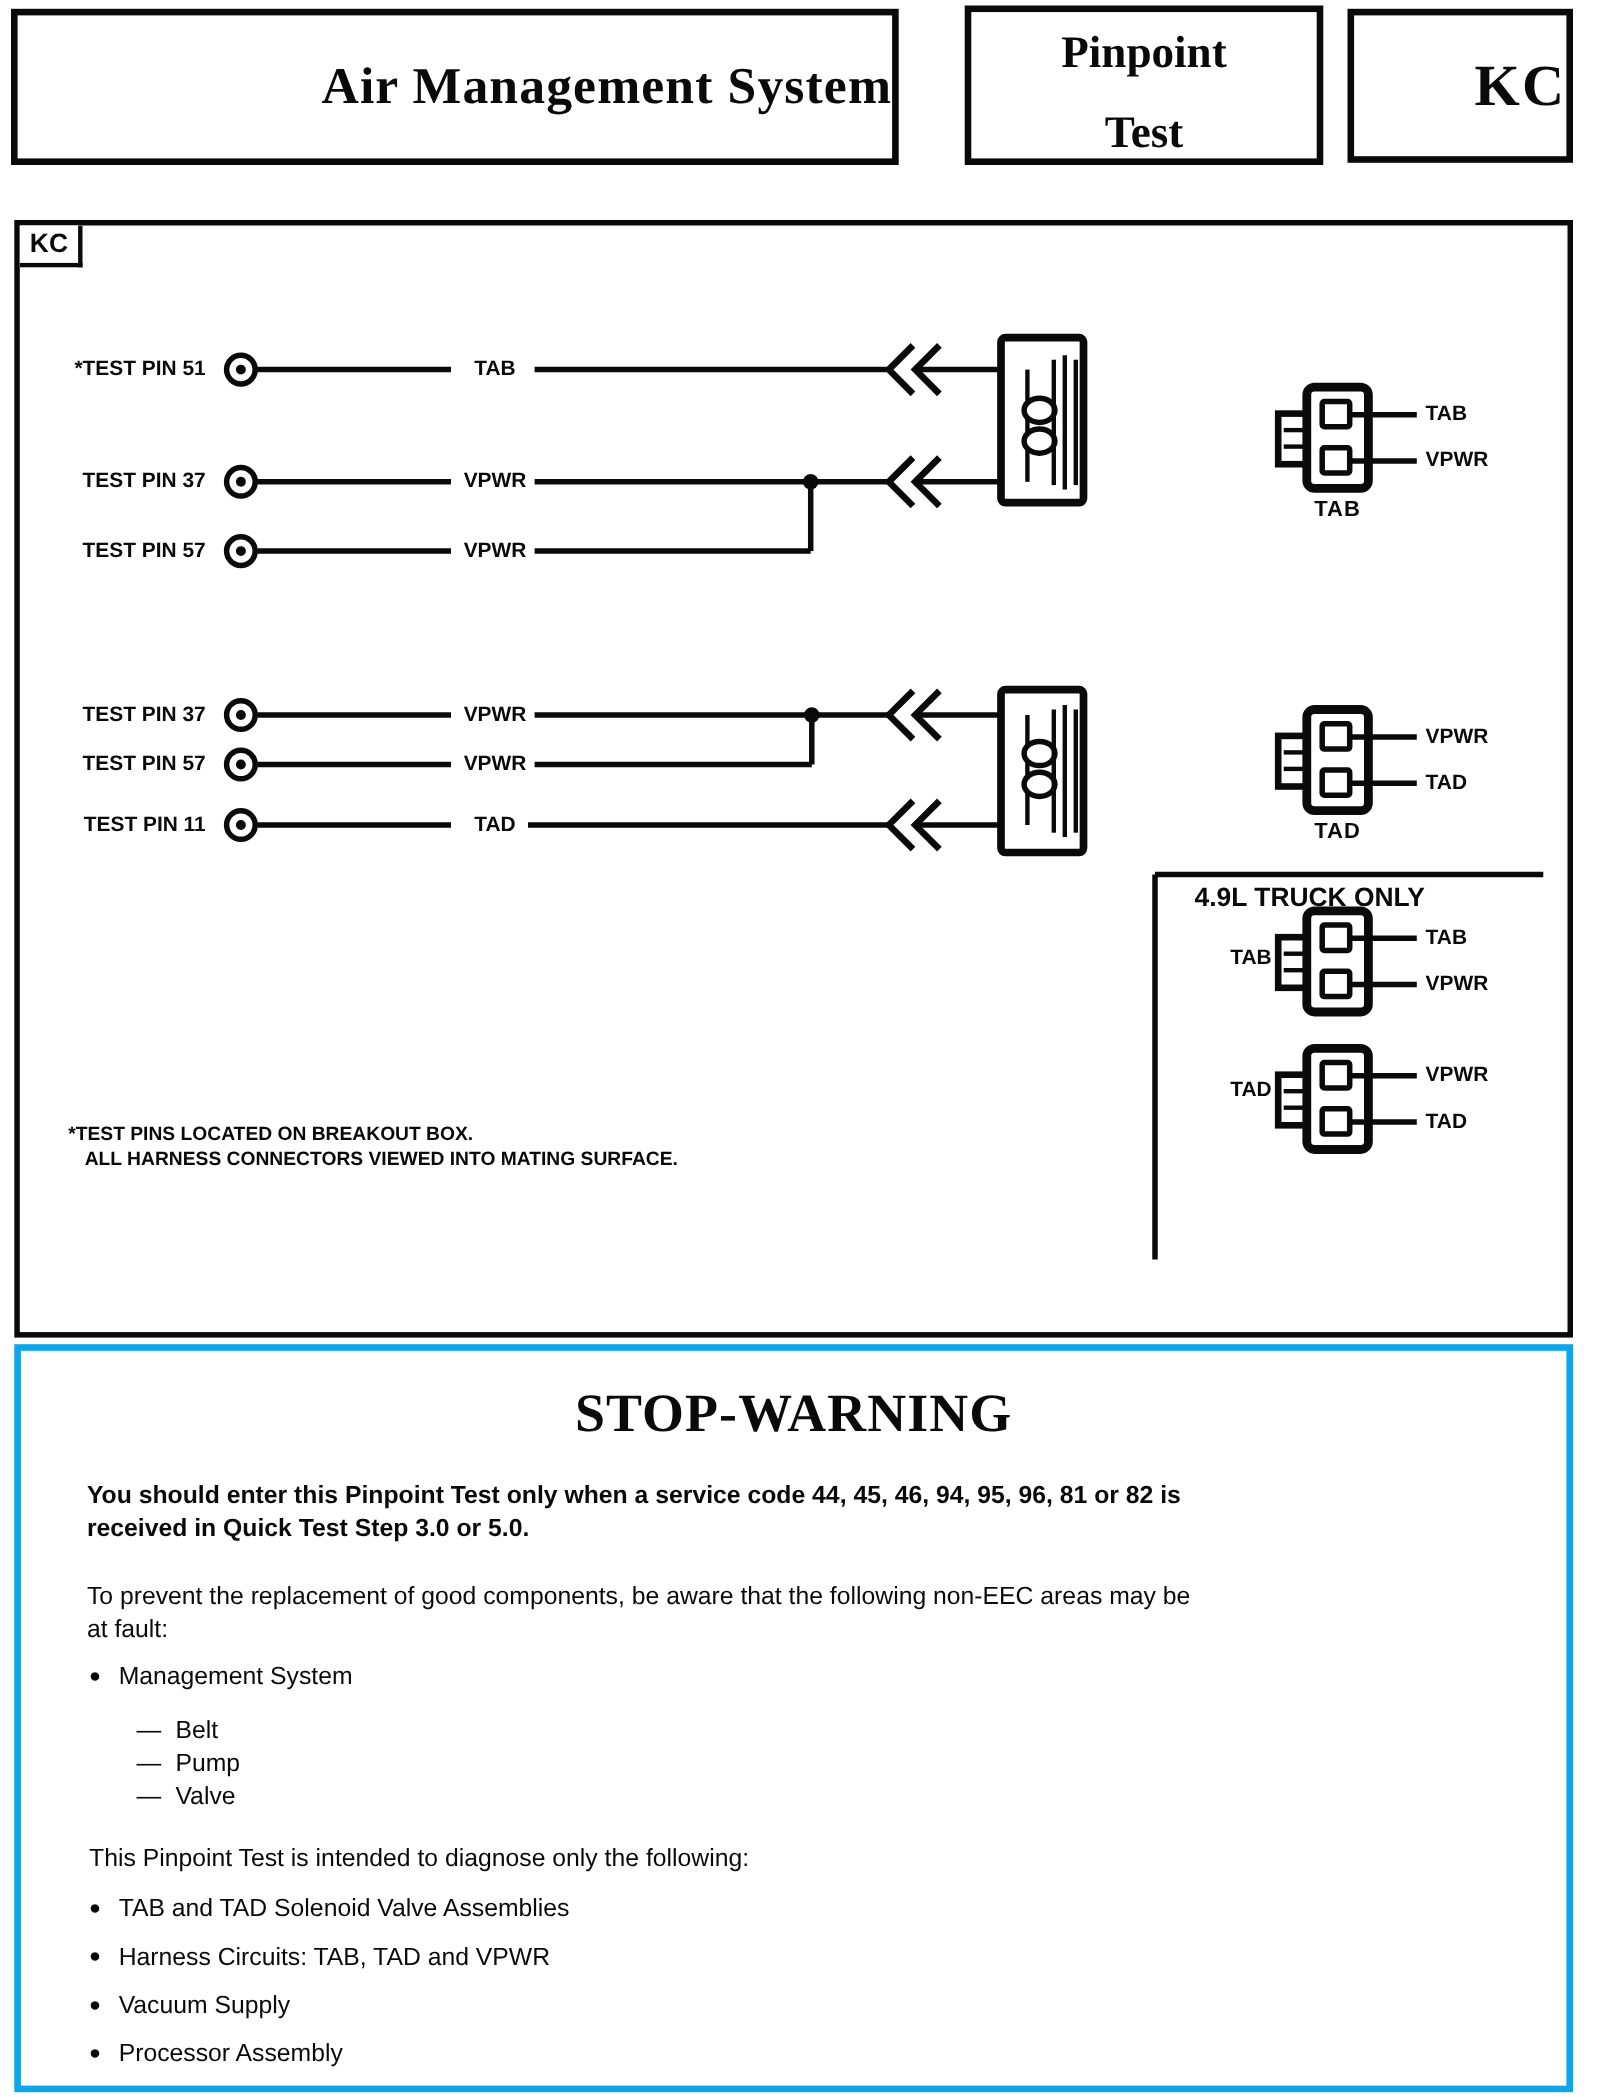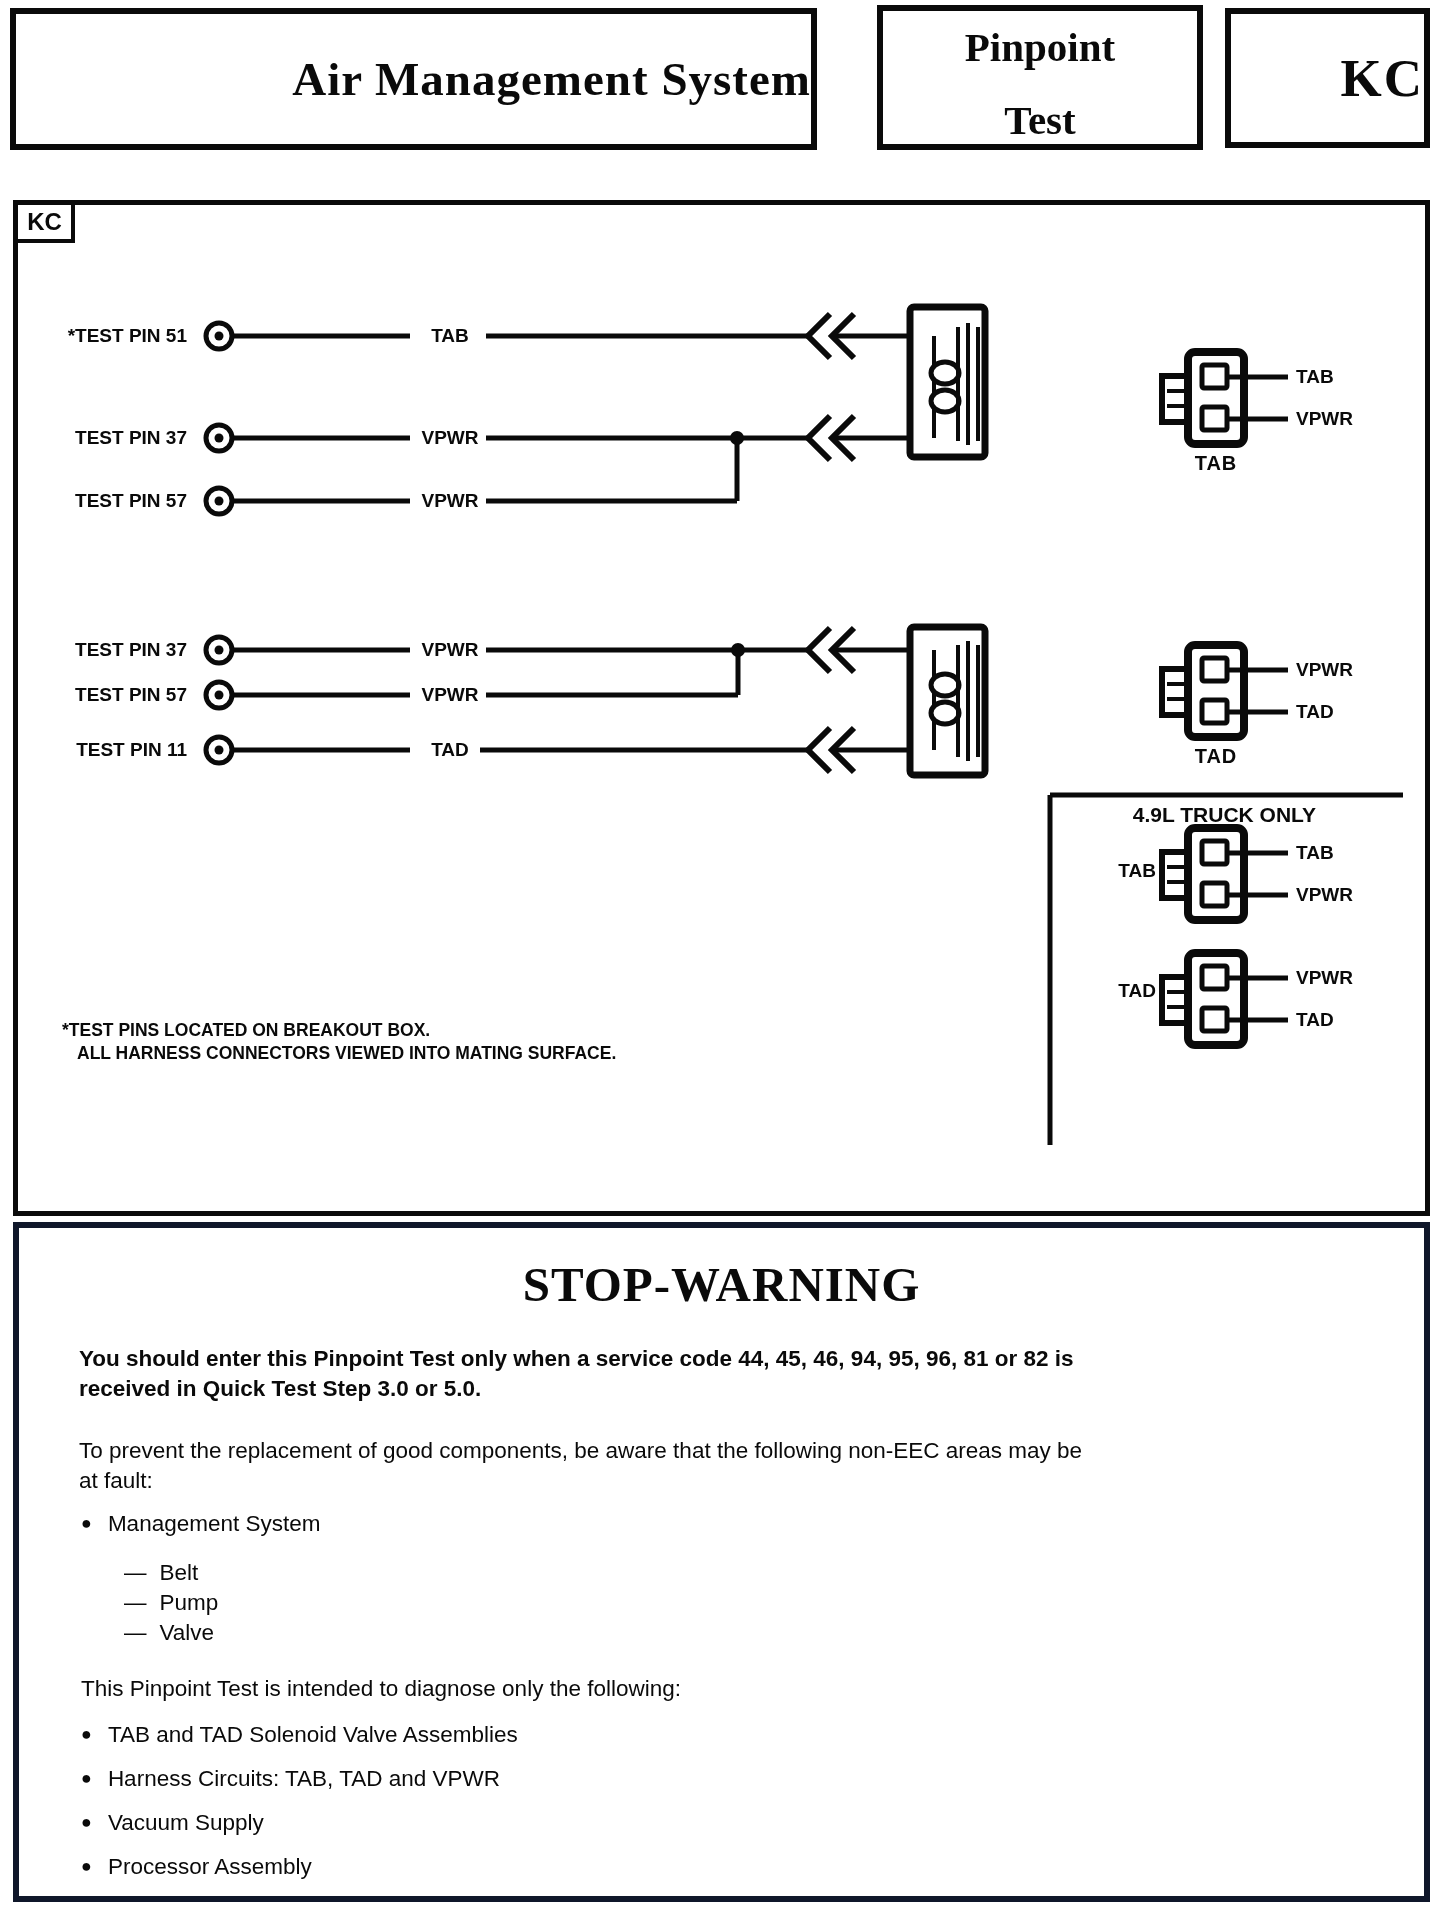--- a/index.html
+++ b/index.html
@@ -24,28 +24,28 @@
                font-weight:700; font-size:24px; background:#fff; }
   .pinlabel  { position:absolute; left:19px; width:150px; text-align:right;
                font-weight:700; font-size:19px; white-space:nowrap; }
   .circuitlabel { position:absolute; left:392px; width:80px; text-align:center;
                font-weight:700; font-size:19px; }
   .connlabel { position:absolute; left:1278px; font-weight:700; font-size:19px; white-space:nowrap; }
   .conncaption { position:absolute; left:1168px; width:60px; text-align:center;
                font-weight:700; font-size:20px; letter-spacing:1px; }
   .sidelabel { position:absolute; left:1078px; width:60px; text-align:right;
                font-weight:700; font-size:19px; }
-  .trucktitle { position:absolute; left:1068px; top:598px; width:230px; text-align:right;
-               font-weight:700; font-size:21px; white-space:nowrap; }
+  .trucktitle { position:absolute; left:1068px; top:598px; width:230px; text-align:left;
+               font-weight:700; font-size:24px; white-space:nowrap; }
   .notes { position:absolute; left:44px; top:814px; font-weight:700; font-size:17.5px; line-height:23px; }
   .notes .n2 { padding-left:15px; }
 
   
   .warnbox { position:absolute; left:13px; top:1222px; width:1417px; height:680px;
-             border:6px solid #0f172a; box-sizing:border-box; background:#fff; }
+             border:6px solid #0ea5e9; box-sizing:border-box; background:#fff; }
   .warn-title { position:absolute; left:0; right:0; top:28px; text-align:center;
              font-family:"Liberation Serif", serif; font-weight:700; font-size:49px; letter-spacing:1px; }
   .wtxt { position:absolute; font-size:22.5px; line-height:30px; }
   .warn-intro   { left:60px; top:116px; width:1330px; font-weight:700; }
   .warn-prevent { left:60px; top:208px; width:1330px; }
   .warn-b1      { left:62px; top:281px; }
   .bullet::before { content:"●"; font-size:18px; margin-right:16px; position:relative; top:-2px; }
   .dashitem { left:105px; }
   .dashitem::before { content:"—"; margin-right:13px; }
   .sub-belt  { top:330px; }

